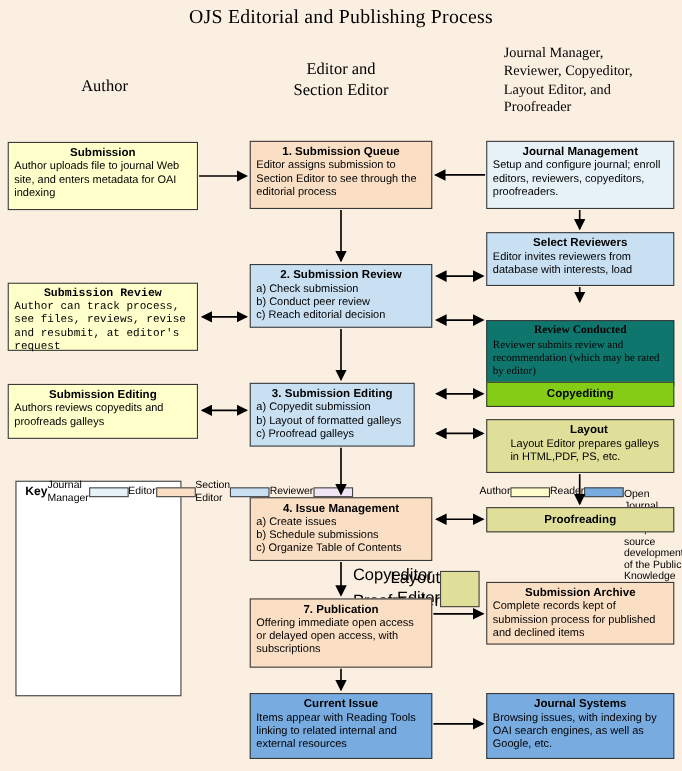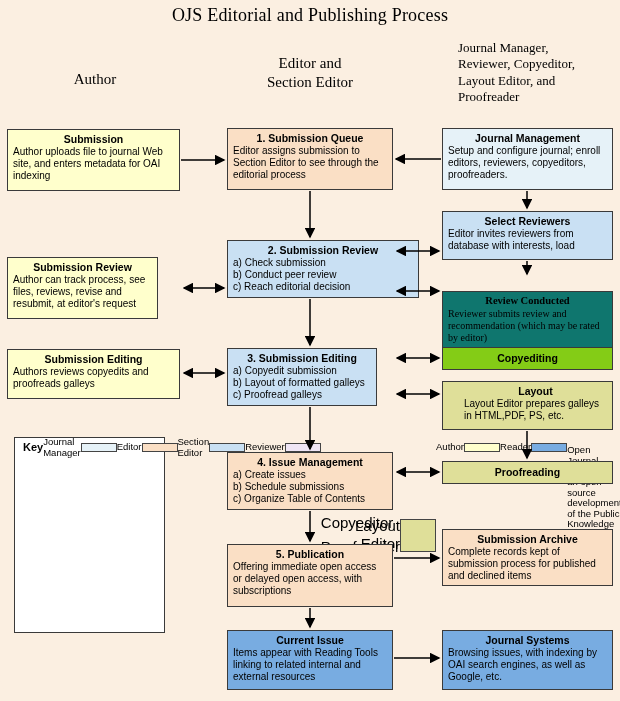--- a/index.html
+++ b/index.html
@@ -54,21 +54,21 @@
 Section Editor</div>
   <div class="col-head manager-head">Journal Manager,
 Reviewer, Copyeditor,
 Layout Editor, and
 Proofreader</div>
 
   <div class="box" style="left: 7px; top: 129px; width: 173px; height: 62px; background-color: rgb(255, 255, 204);">
     <div class="box-title">Submission</div>
     <div class="box-body">Author uploads file to journal Web site, and enters metadata for OAI indexing</div>
   </div>
-  <div class="box" style="left: 7px; top: 257px; width: 151px; height: 62px; background-color: rgb(255, 255, 204);">
+  <div class="box" style="left: 7px; top: 257px; width: 173px; height: 62px; background-color: rgb(255, 255, 204); font-family: Liberation Mono, monospace;">
     <div class="box-title">Submission Review</div>
     <div class="box-body">Author can track process, see files, reviews, revise and resubmit, at editor's request</div>
   </div>
   <div class="box" style="left: 7px; top: 349px; width: 173px; height: 50px; background-color: rgb(255, 255, 204);">
     <div class="box-title">Submission Editing</div>
     <div class="box-body">Authors reviews copyedits and proofreads galleys</div>
   </div>
 
   <div class="box key" style="left: 14px; top: 437px; width: 151px; height: 196px; background-color: rgb(255, 255, 255);">
     <div class="key-title">Key</div>
@@ -105,40 +105,40 @@
       <span class="sw" style="background-color: rgb(120, 172, 225);"></span>
     </div>
     <div class="key-note">Open Journal Systems is an open source development of the Public Knowledge Project.</div>
     <div class="key-url">http://pkp.sfu.ca</div>
   </div>
 
   <div class="box" style="left: 227px; top: 128px; width: 166px; height: 62px; background-color: rgb(250, 223, 197);">
     <div class="box-title">1. Submission Queue</div>
     <div class="box-body">Editor assigns submission to Section Editor to see through the editorial process</div>
   </div>
-  <div class="box" style="left: 227px; top: 240px; width: 192px; height: 58px; background-color: rgb(201, 224, 243);">
+  <div class="box" style="left: 227px; top: 240px; width: 166px; height: 58px; background-color: rgb(201, 224, 243);">
     <div class="box-title">2. Submission Review</div>
     <div class="box-body">a) Check submission
 b) Conduct peer review
 c) Reach editorial decision</div>
   </div>
   <div class="box" style="left: 227px; top: 348px; width: 150px; height: 58px; background-color: rgb(201, 224, 243);">
     <div class="box-title">3. Submission Editing</div>
     <div class="box-body">a) Copyedit submission
 b) Layout of formatted galleys
 c) Proofread galleys</div>
   </div>
   <div class="box" style="left: 227px; top: 452px; width: 166px; height: 58px; background-color: rgb(250, 223, 197);">
     <div class="box-title">4. Issue Management</div>
     <div class="box-body">a) Create issues
 b) Schedule submissions
 c) Organize Table of Contents</div>
   </div>
   <div class="box" style="left: 227px; top: 544px; width: 166px; height: 63px; background-color: rgb(250, 223, 197);">
-    <div class="box-title">5. Publication</div>
+    <div class="box-title">7. Publication</div>
     <div class="box-body">Offering immediate open access or delayed open access, with subscriptions</div>
   </div>
   <div class="box" style="left: 227px; top: 630px; width: 166px; height: 60px; background-color: rgb(120, 172, 225);">
     <div class="box-title">Current Issue</div>
     <div class="box-body">Items appear with Reading Tools linking to related internal and external resources</div>
   </div>
 
   <div class="box" style="left: 442px; top: 128px; width: 171px; height: 62px; background-color: rgb(230, 242, 248);">
     <div class="box-title">Journal Management</div>
     <div class="box-body">Setup and configure journal; enroll editors, reviewers, copyeditors, proofreaders.</div>

